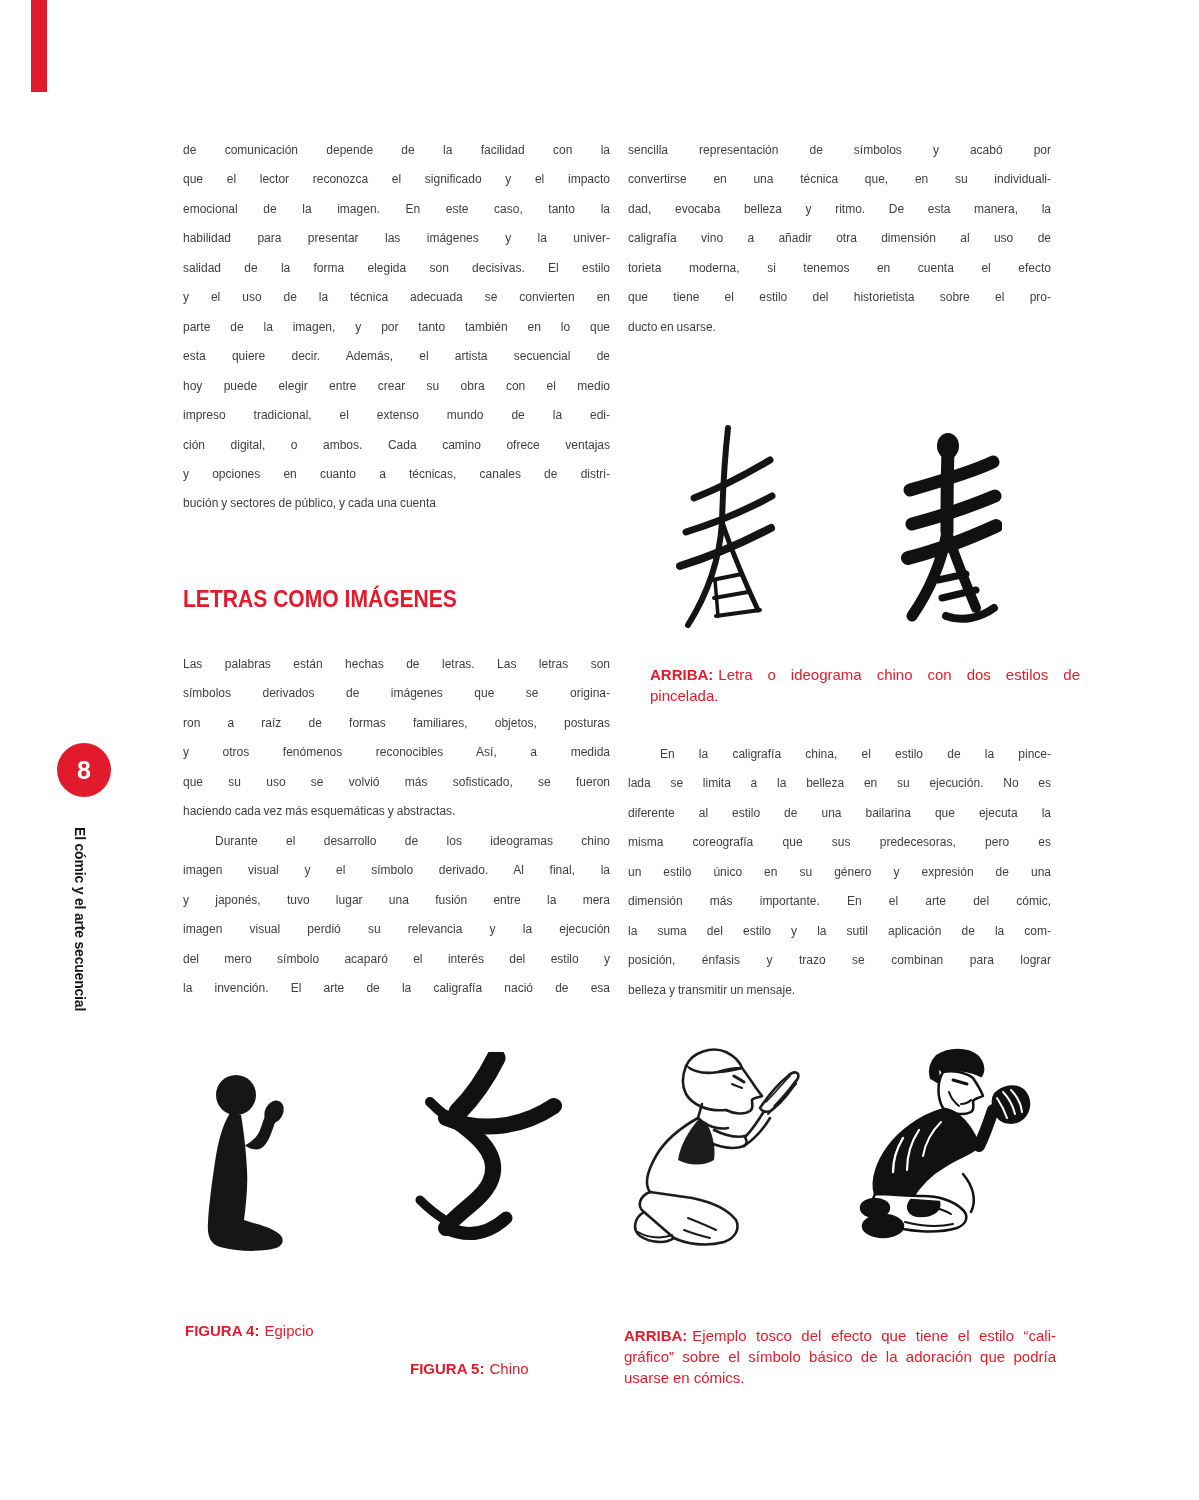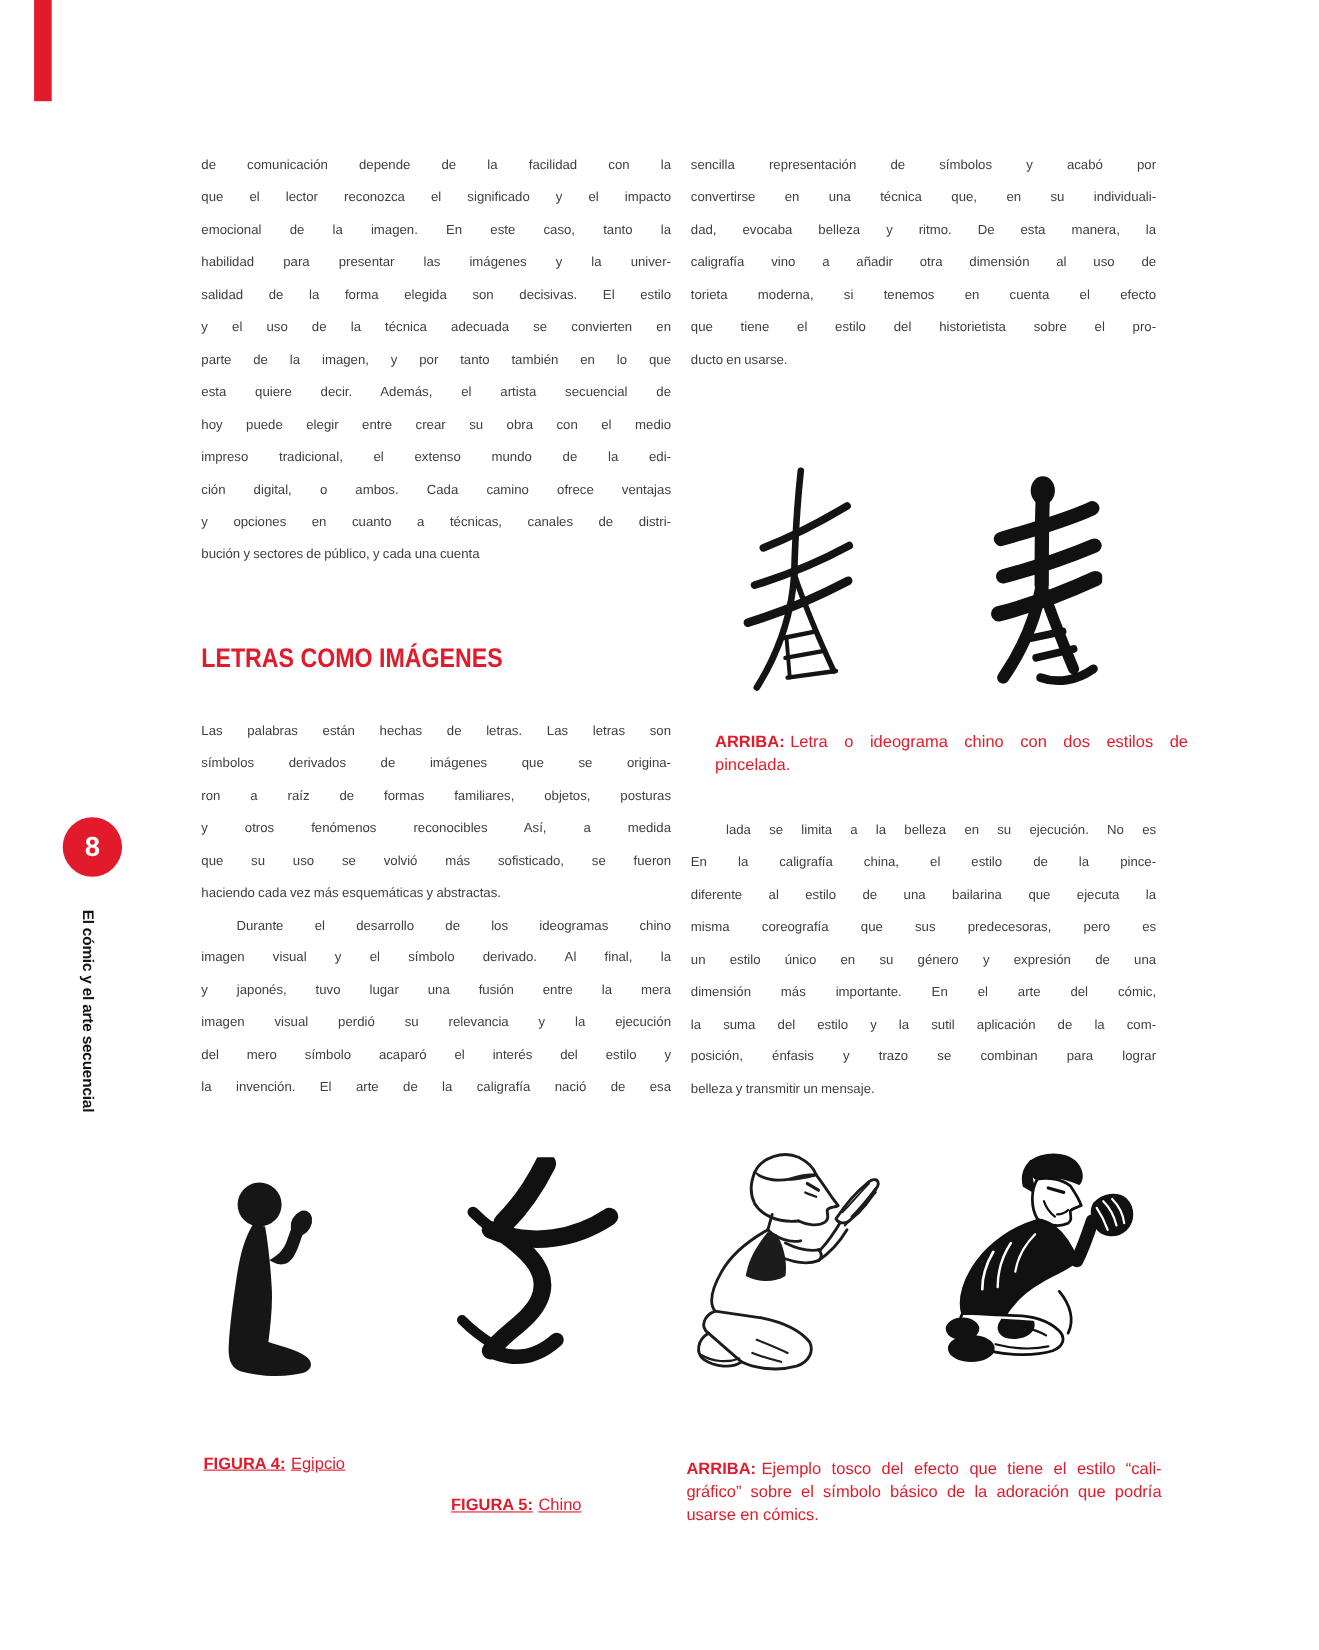--- a/index.html
+++ b/index.html
@@ -32,21 +32,21 @@
   .lines.endleft .line:last-child{text-align-last:left;}
   .lines.indent1 .line:first-child{text-indent:32px;}
   .heading{
     position:absolute;color:var(--red);font-weight:bold;font-size:24.5px;letter-spacing:0;
     transform:scaleX(0.86);transform-origin:0 50%;white-space:nowrap;
   }
   
   .caption{position:absolute;color:var(--red);font-size:15px;line-height:21px;word-spacing:-0.2px;}
   .caption b{font-weight:bold;margin-right:5px;}
   .cap-just{text-align:justify;text-align-last:justify;}
-  .figcap{position:absolute;color:var(--red);font-size:15px;white-space:nowrap;text-decoration:underline;}
+  .figcap{position:absolute;color:var(--red);font-size:15px;white-space:nowrap;}
   .figcap b{font-weight:bold;margin-right:5px;}
   
   .fig{position:absolute;}
   .fig svg{display:block;}
 </style>
 </head>
 <body>
 
 <div class="page">
 
@@ -132,22 +132,22 @@
       <path d="M48,184 C64,190 82,186 96,176" stroke-width="8"></path>
     </svg>
   </div>
 
   <div class="caption" style="left:630px;top:664px;width:430px;margin-left:20px;">
     <div class="cap-just"><b>ARRIBA:</b><span>Letra o ideograma chino con dos estilos de</span></div>
     <div>pincelada.</div>
   </div>
 
   <div class="block w-right lines indent1 endleft" style="left:628px;top:740px;">
+      <div class="line">En la caligrafía china, el estilo de la pince-</div>
       <div class="line">lada se limita a la belleza en su ejecución. No es</div>
-      <div class="line">En la caligrafía china, el estilo de la pince-</div>
       <div class="line">diferente al estilo de una bailarina que ejecuta la</div>
       <div class="line">misma coreografía que sus predecesoras, pero es</div>
       <div class="line">un estilo único en su género y expresión de una</div>
       <div class="line">dimensión más importante. En el arte del cómic,</div>
       <div class="line">la suma del estilo y la sutil aplicación de la com-</div>
       <div class="line">posición, énfasis y trazo se combinan para lograr</div>
       <div class="line">belleza y transmitir un mensaje.</div>
     </div>
 
   <div class="fig" style="left:200px;top:1070px;">

